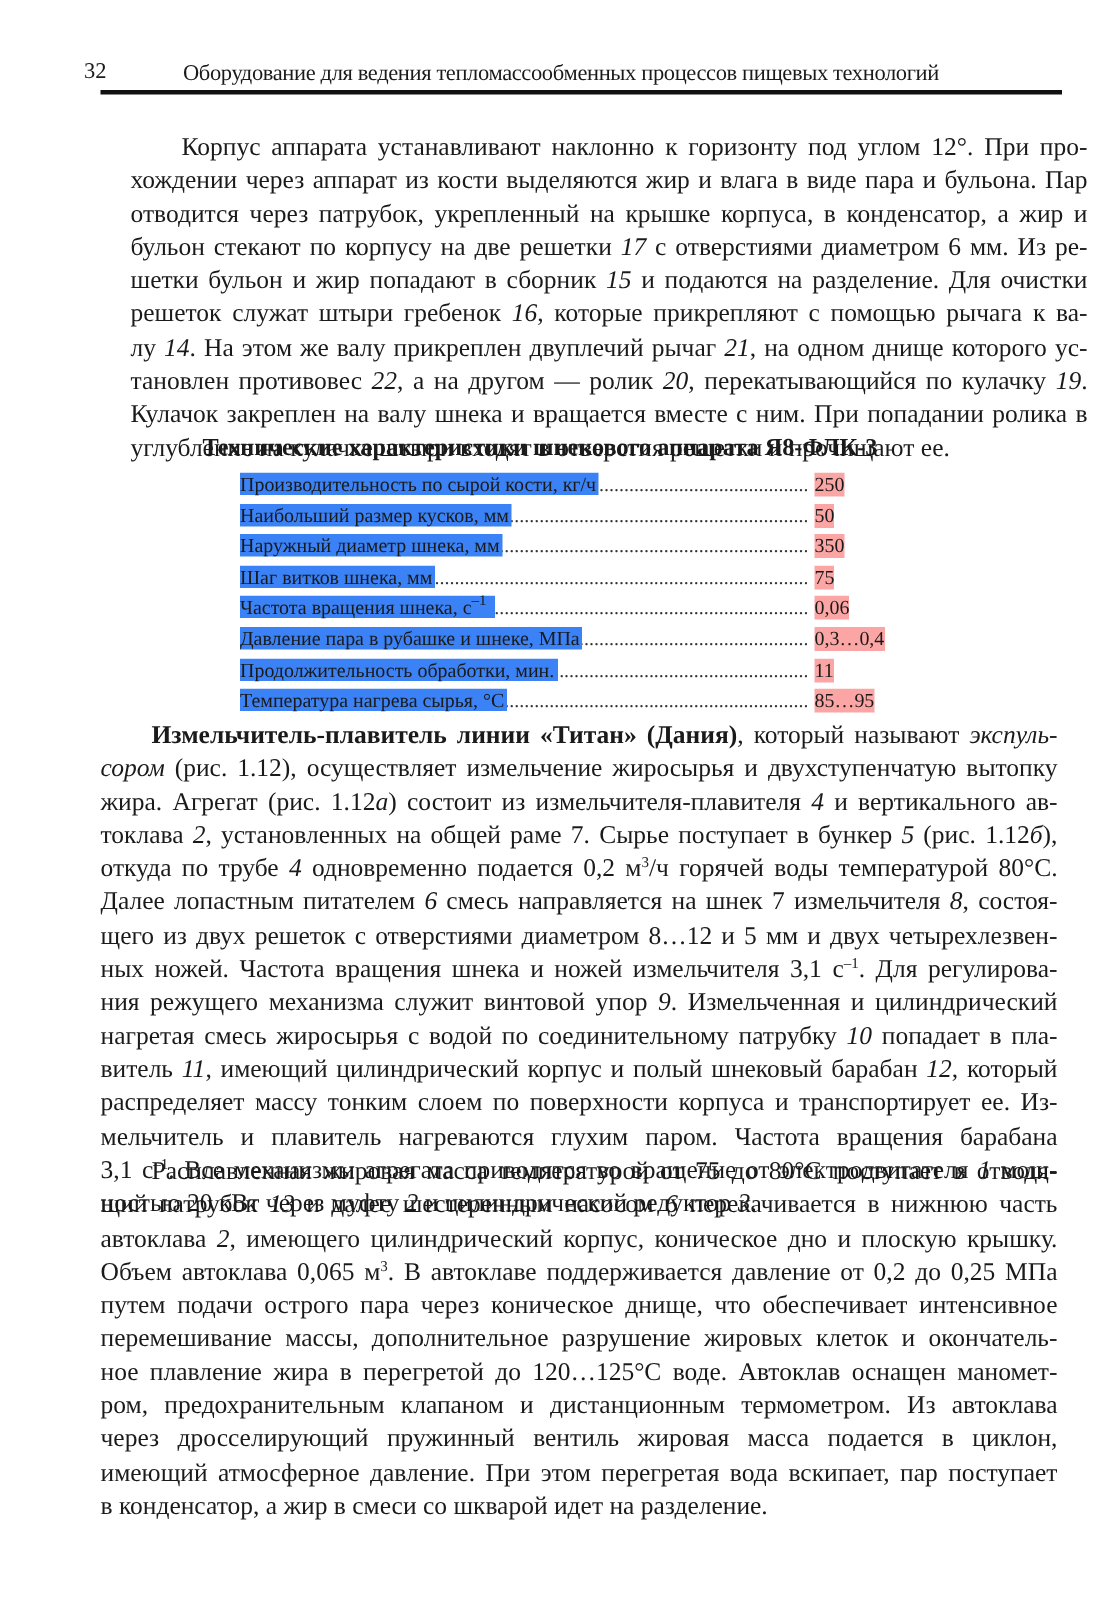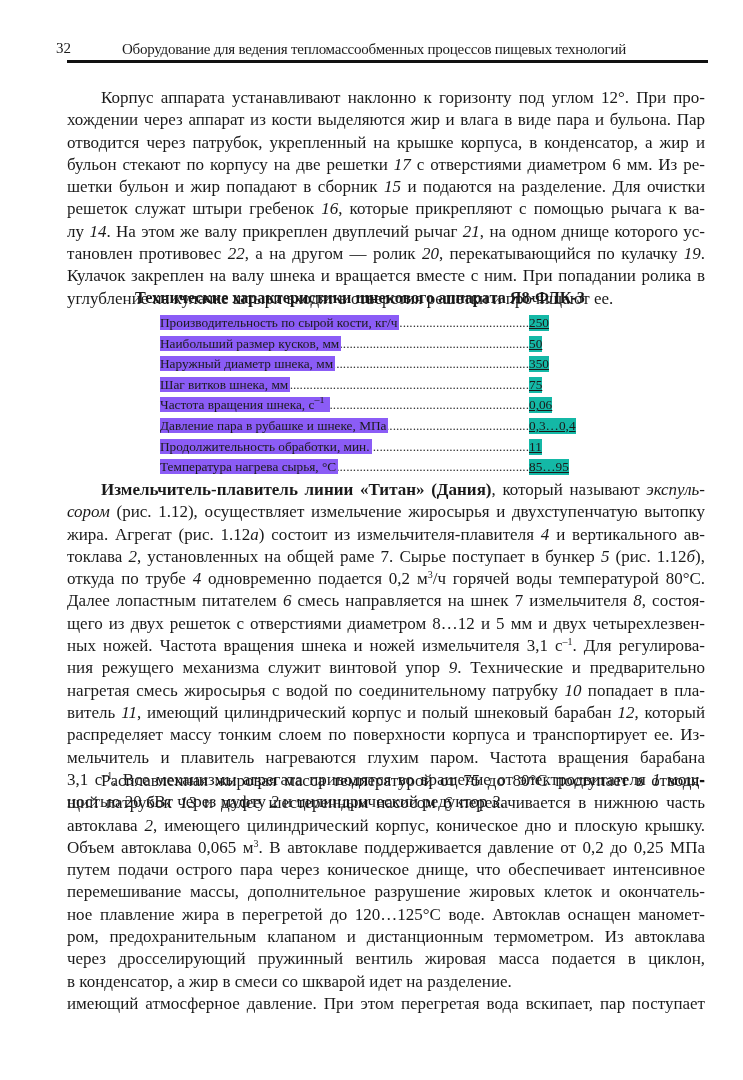--- a/index.html
+++ b/index.html
@@ -12,34 +12,34 @@
   .para { position: absolute; left: 67px; width: 638px; font-size: 17px; line-height: 22.3px; }
   .line { display: block; white-space: nowrap; text-align: justify; text-align-last: justify; height: 22.3px; }
   .line.last { text-align-last: left; }
   .line.indent { padding-left: 34px; }
   .it { font-style: italic; }
   .b { font-weight: bold; }
   sup { font-size: 10px; vertical-align: 6px; line-height: 0; }
   .spec-title { position: absolute; left: 135px; top: 289px; font-size: 16.2px; font-weight: bold; white-space: nowrap; }
   .spec-list { position: absolute; left: 160px; top: 315px; width: 440px; font-size: 13.3px; }
   .spec-row { position: relative; height: 20.6px; white-space: nowrap; overflow: hidden; }
-  .spec-label { background: #8b5cf6; padding-right: 2px; position: relative; z-index: 1; }
+  .spec-label { background: #3b82f6; padding-right: 2px; position: relative; z-index: 1; }
   .spec-dots { position: absolute; left: 0; top: 0; width: 378px; overflow: hidden; white-space: nowrap; color: #333; }
-  .spec-value { position: absolute; left: 369px; top: 0; background: #14b8a6; z-index: 1; text-decoration: underline; }
+  .spec-value { position: absolute; left: 383px; top: 0; background: #fca5a5; z-index: 1; }
 </style>
 </head>
 <body>
 
 <div class="header">
   <span class="page-num">32</span>
   <span class="running-title">Оборудование для ведения тепломассообменных процессов пищевых технологий</span>
 </div>
 <div class="rule"></div>
 
-<div class="para" style="top:87px;">
+<div class="para" style="top:87px;margin-left:20px;">
   <span class="line indent"><span>Корпус аппарата устанавливают наклонно к горизонту под углом 12°. При про-</span></span>
   <span class="line"><span>хождении через аппарат из кости выделяются жир и влага в виде пара и бульона. Пар</span></span>
   <span class="line"><span>отводится через патрубок, укрепленный на крышке корпуса, в конденсатор, а жир и</span></span>
   <span class="line"><span>бульон стекают по корпусу на две решетки </span><span class="it">17</span><span> с отверстиями диаметром 6 мм. Из ре-</span></span>
   <span class="line"><span>шетки бульон и жир попадают в сборник </span><span class="it">15</span><span> и подаются на разделение. Для очистки</span></span>
   <span class="line"><span>решеток служат штыри гребенок </span><span class="it">16</span><span>, которые прикрепляют с помощью рычага к ва-</span></span>
   <span class="line"><span>лу </span><span class="it">14</span><span>. На этом же валу прикреплен двуплечий рычаг </span><span class="it">21</span><span>, на одном днище которого ус-</span></span>
   <span class="line"><span>тановлен противовес </span><span class="it">22</span><span>, а на другом — ролик </span><span class="it">20</span><span>, перекатывающийся по кулачку </span><span class="it">19</span><span>.</span></span>
   <span class="line"><span>Кулачок закреплен на валу шнека и вращается вместе с ним. При попадании ролика в</span></span>
   <span class="line last"><span>углубление на кулачке штыри входят в отверстия решетки и прочищают ее.</span></span>
@@ -59,34 +59,34 @@
 
 <div class="para" style="top:479px;">
   <span class="line indent"><span class="b">Измельчитель-плавитель линии «Титан» (Дания)</span><span>, который называют </span><span class="it">экспуль-</span></span>
   <span class="line"><span class="it">сором</span><span> (рис. 1.12), осуществляет измельчение жиросырья и двухступенчатую вытопку</span></span>
   <span class="line"><span>жира. Агрегат (рис. 1.12</span><span class="it">а</span><span>) состоит из измельчителя-плавителя </span><span class="it">4</span><span> и вертикального ав-</span></span>
   <span class="line"><span>токлава </span><span class="it">2</span><span>, установленных на общей раме 7. Сырье поступает в бункер </span><span class="it">5</span><span> (рис. 1.12</span><span class="it">б</span><span>),</span></span>
   <span class="line"><span>откуда по трубе </span><span class="it">4</span><span> одновременно подается 0,2 м</span><sup>3</sup><span>/ч горячей воды температурой 80°С.</span></span>
   <span class="line"><span>Далее лопастным питателем </span><span class="it">6</span><span> смесь направляется на шнек 7 измельчителя </span><span class="it">8</span><span>, состоя-</span></span>
   <span class="line"><span>щего из двух решеток с отверстиями диаметром 8…12 и 5 мм и двух четырехлезвен-</span></span>
   <span class="line"><span>ных ножей. Частота вращения шнека и ножей измельчителя 3,1 с</span><sup>–1</sup><span>. Для регулирова-</span></span>
-  <span class="line"><span>ния режущего механизма служит винтовой упор </span><span class="it">9</span><span>. Технические и предварительно</span></span>
+  <span class="line"><span>ния режущего механизма служит винтовой упор </span><span class="it">9</span><span>. Измельченная и цилиндрический</span></span>
   <span class="line"><span>нагретая смесь жиросырья с водой по соединительному патрубку </span><span class="it">10</span><span> попадает в пла-</span></span>
   <span class="line"><span>витель </span><span class="it">11</span><span>, имеющий цилиндрический корпус и полый шнековый барабан </span><span class="it">12</span><span>, который</span></span>
   <span class="line"><span>распределяет массу тонким слоем по поверхности корпуса и транспортирует ее. Из-</span></span>
   <span class="line"><span>мельчитель и плавитель нагреваются глухим паром. Частота вращения барабана</span></span>
   <span class="line"><span>3,1 с</span><sup>–1</sup><span>. Все механизмы агрегата приводятся во вращение от электродвигателя </span><span class="it">1</span><span> мощ-</span></span>
   <span class="line last"><span>ностью 20 кВт через муфту </span><span class="it">2</span><span> и цилиндрический редуктор </span><span class="it">3</span><span>.</span></span>
 </div>
 
 <div class="para" style="top:770px;">
   <span class="line indent"><span>Расплавленная жировая масса температурой от 75 до 80°С поступает в отводя-</span></span>
   <span class="line"><span>щий патрубок </span><span class="it">13</span><span> и далее шестеренным насосом </span><span class="it">6</span><span> перекачивается в нижнюю часть</span></span>
   <span class="line"><span>автоклава </span><span class="it">2</span><span>, имеющего цилиндрический корпус, коническое дно и плоскую крышку.</span></span>
   <span class="line"><span>Объем автоклава 0,065 м</span><sup>3</sup><span>. В автоклаве поддерживается давление от 0,2 до 0,25 МПа</span></span>
   <span class="line"><span>путем подачи острого пара через коническое днище, что обеспечивает интенсивное</span></span>
   <span class="line"><span>перемешивание массы, дополнительное разрушение жировых клеток и окончатель-</span></span>
   <span class="line"><span>ное плавление жира в перегретой до 120…125°С воде. Автоклав оснащен маномет-</span></span>
   <span class="line"><span>ром, предохранительным клапаном и дистанционным термометром. Из автоклава</span></span>
   <span class="line"><span>через дросселирующий пружинный вентиль жировая масса подается в циклон,</span></span>
+  <span class="line"><span>имеющий атмосферное давление. При этом перегретая вода вскипает, пар поступает</span></span>
   <span class="line last"><span>в конденсатор, а жир в смеси со шкварой идет на разделение.</span></span>
-  <span class="line"><span>имеющий атмосферное давление. При этом перегретая вода вскипает, пар поступает</span></span>
 </div>
 
 </body></html>

